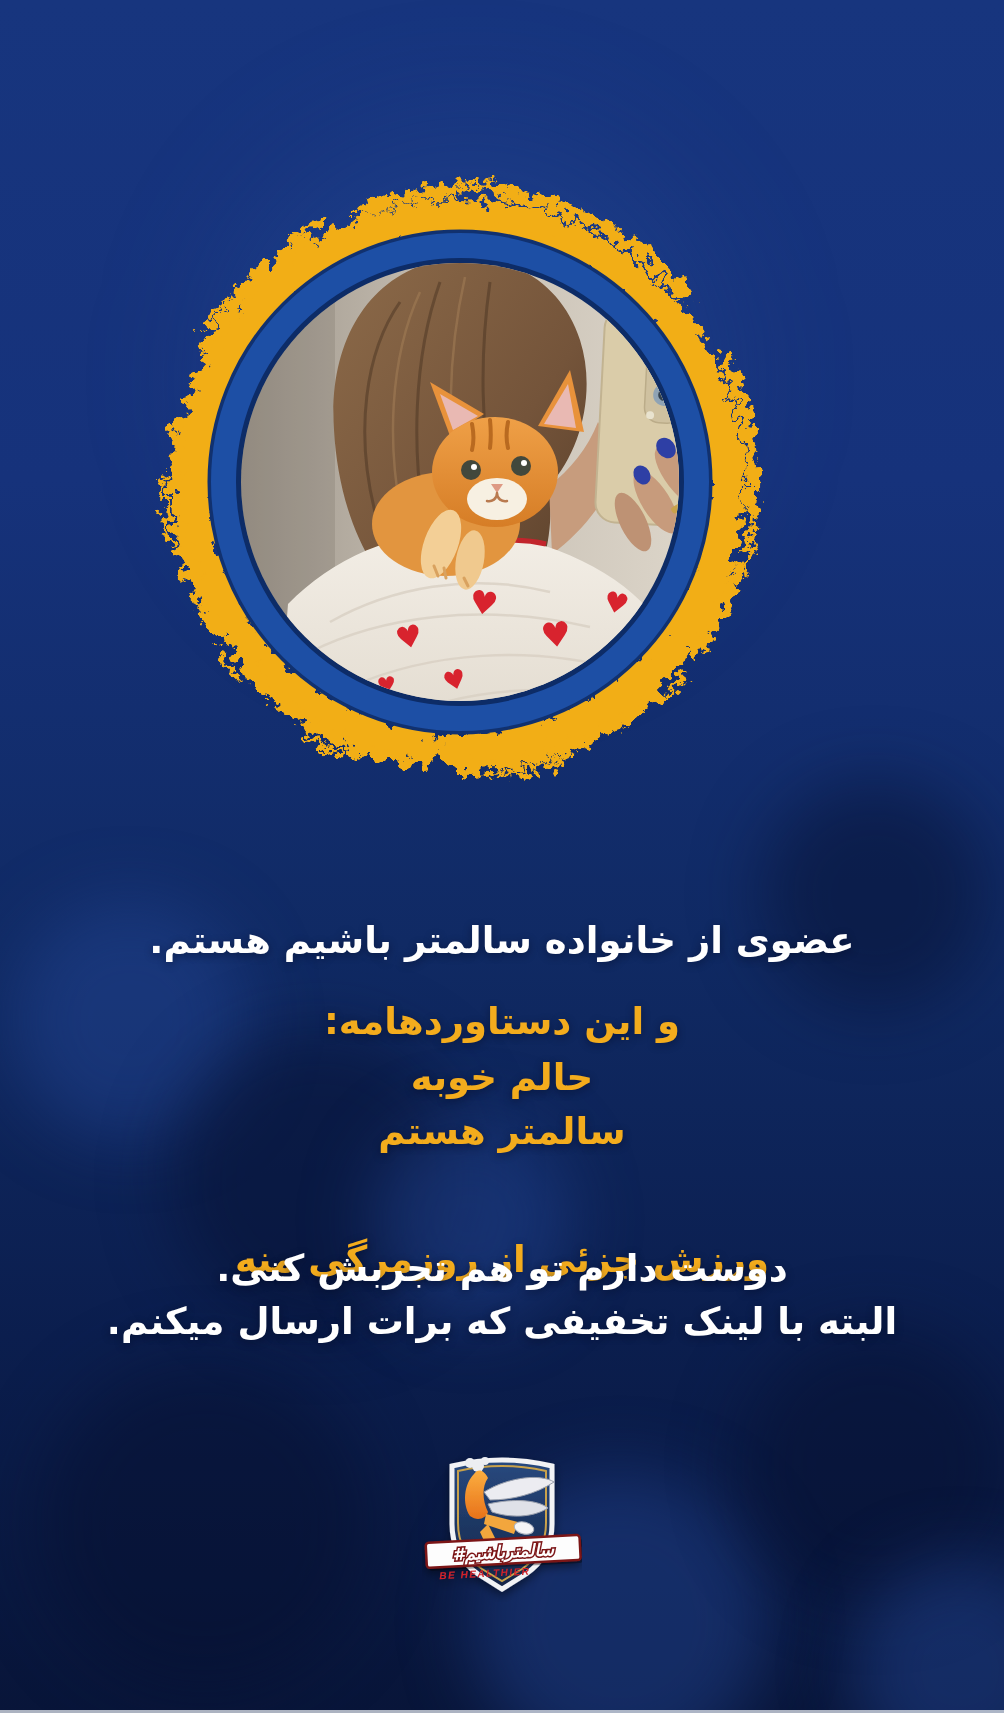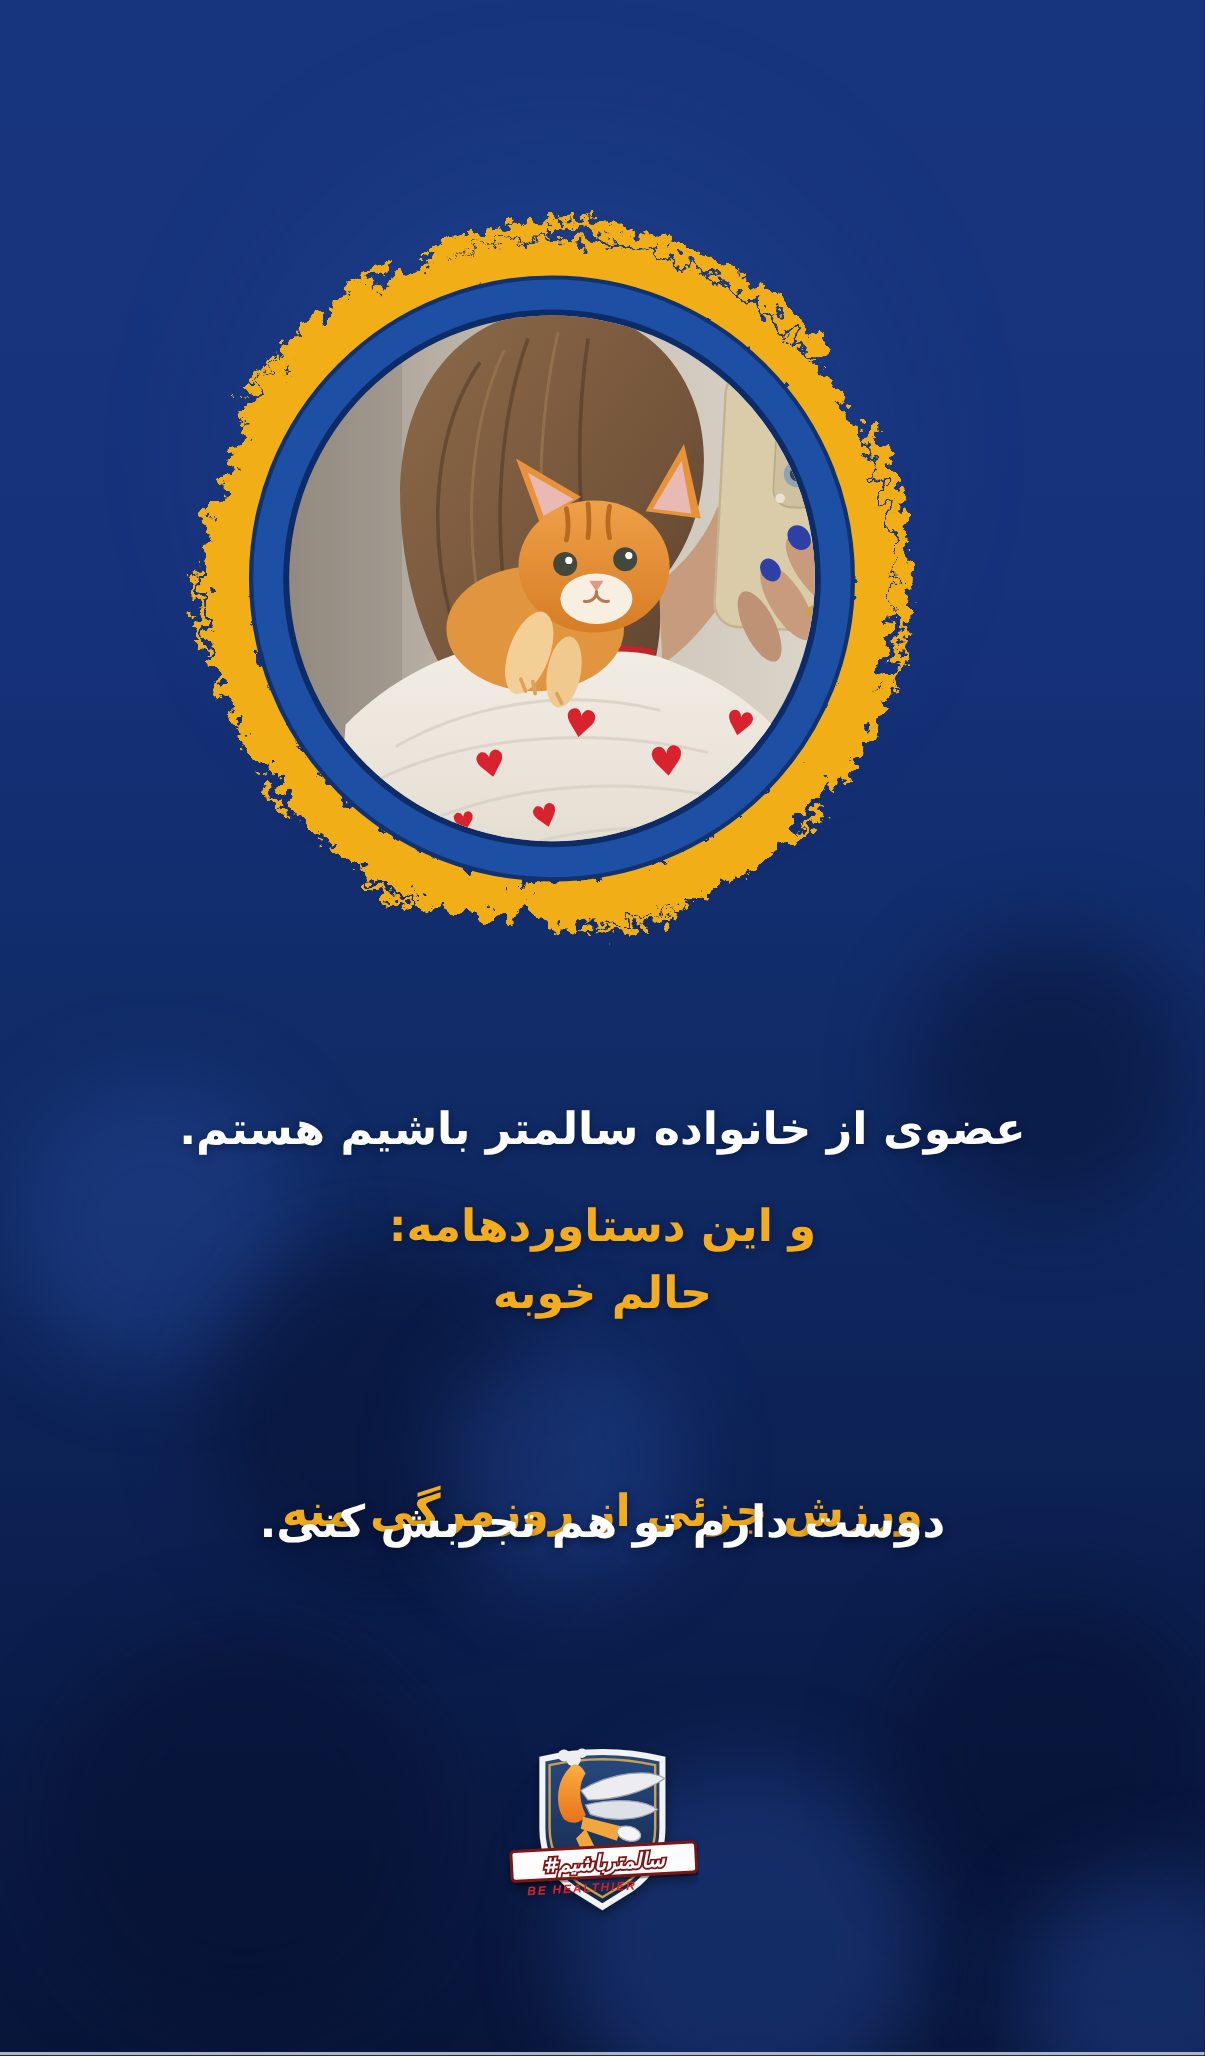--- a/index.html
+++ b/index.html
@@ -161,23 +161,25 @@
         <ellipse cx="320" cy="388" rx="14" ry="30" fill="#F0C98E" transform="rotate(10 320 388)"></ellipse>
         <path d="M284,394 L288,404 M294,396 L296,406 M314,406 L318,414" stroke="#D9A25F" stroke-width="3" stroke-linecap="round" fill="none"></path>
       </g>
     </g>
   </svg>
 
   <div class="line" style="top:919px;">عضوی از خانواده سالمتر باشیم هستم.</div>
 
   <div class="line yellow" style="top:1056px;">حالم خوبه</div>
   <div class="line yellow" style="top:1000px;">و این دستاوردهامه:</div>
+  <div class="line yellow" style="top:1110px;">سالمتر هستم</div>
   <div class="line yellow" style="top:1238px;">ورزش جزئی از روزمرگی منه</div>
 
   <div class="line" style="top:1247px;">دوست دارم تو هم تجربش کنی.</div>
+  <div class="line" style="top:1300px;">البته با لینک تخفیفی که برات ارسال میکنم.</div>
 
 
   <svg class="logo-svg" width="160" height="150" viewBox="0 0 160 150">
     <defs>
       <linearGradient id="shieldGrad" x1="0" y1="0" x2="0" y2="1">
         <stop offset="0" stop-color="#28497F"></stop>
           <stop offset="1" stop-color="#142547"></stop>
       </linearGradient>
       <linearGradient id="bodyGrad" x1="0" y1="0" x2="0" y2="1">
         <stop offset="0" stop-color="#FBAE3F"></stop>

